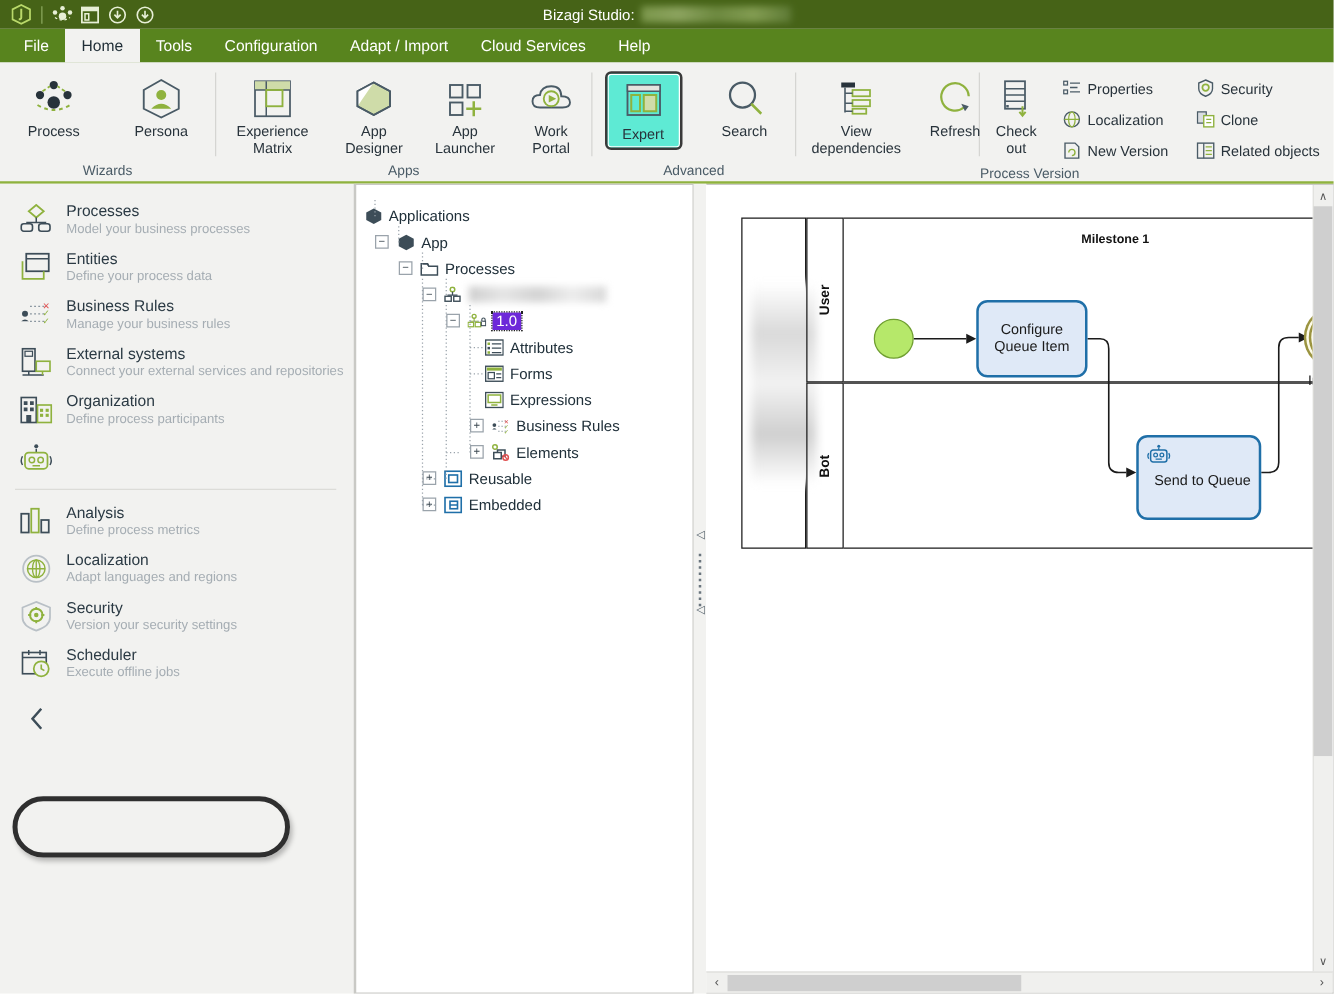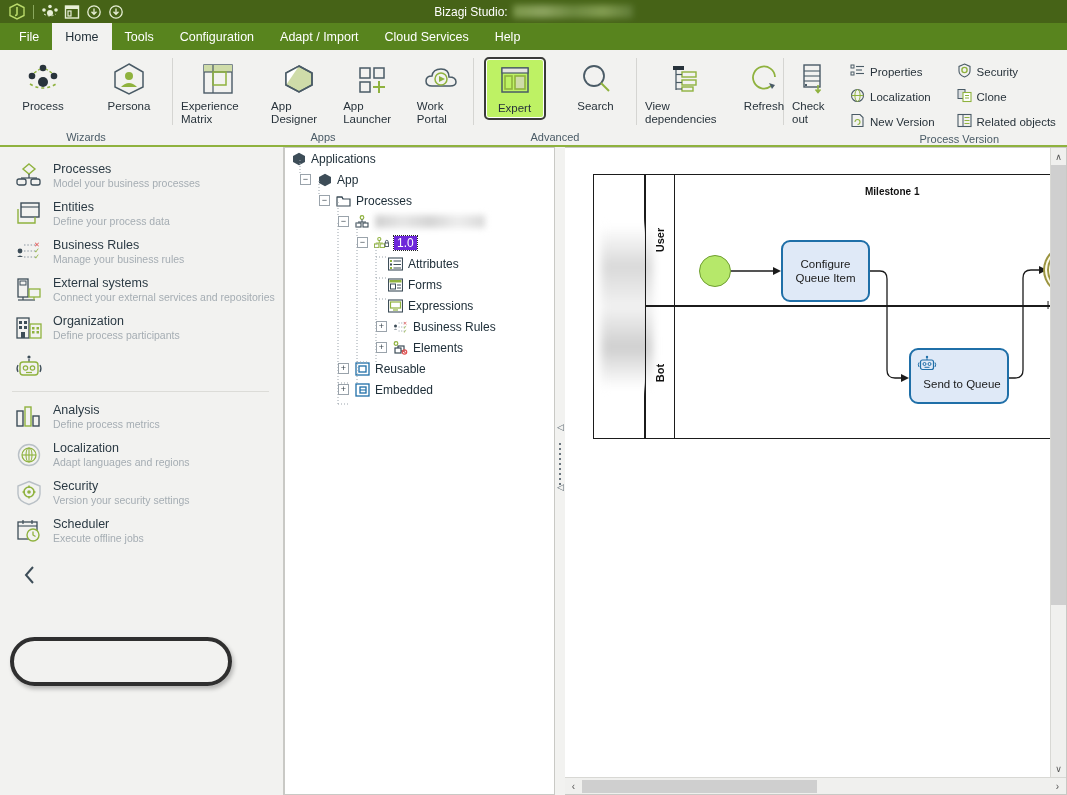--- a/index.html
+++ b/index.html
@@ -48,26 +48,26 @@
   .rgroup{ display:flex; flex-direction:column; position:relative; }
   .rgroup-body{ flex:1; display:flex; align-items:flex-start; padding-top:7px; }
   .rgroup-label{
     height:14px; text-align:center; font-size:11px; color:#4a5b66;
     padding-bottom:2px;
   }
   .rsep{ width:1px; background:#d5d5d2; margin:8px 0 20px 0; }
 
   .bigbtn{
     width:auto; min-width:62px; padding:3px 8px; display:flex; flex-direction:column;
-    align-items:center; cursor:pointer; 
+    align-items:center; cursor:pointer; text-align:center;
   }
   .bigbtn .ico{ height:38px; display:flex; align-items:center; justify-content:center; }
   .bigbtn .lbl{ font-size:11.5px; color:#28333b; line-height:13px; margin-top:2px; }
   .bigbtn.selected{
-    border:2px solid #3a3a3a; border-radius:5px; background:#bef264;
+    border:2px solid #3a3a3a; border-radius:5px; background:#5eead4;
     box-shadow:0 0 0 1px #fff inset;
   }
 
   .smallcol{ display:flex; flex-direction:column; gap:3px; padding-top:4px; }
   .smallbtn{ display:flex; align-items:center; gap:5px; padding:2px 6px 2px 2px; cursor:pointer; }
   .smallbtn .lbl{ font-size:11.5px; color:#28333b; white-space:nowrap; }
 
   
   #bodywrap{ height:648px; display:flex; background:#ffffff; }
 
@@ -420,21 +420,21 @@
                 <rect x="1" y="1.5" width="13" height="12" fill="none" stroke="#4a5b66" stroke-width="1.1"></rect>
                 <line x1="6" y1="1.5" x2="6" y2="13.5" stroke="#4a5b66" stroke-width="1"></line>
                 <line x1="7.5" y1="4.5" x2="12.5" y2="4.5" stroke="#8fb23e" stroke-width="1"></line>
                 <line x1="7.5" y1="7.5" x2="12.5" y2="7.5" stroke="#8fb23e" stroke-width="1"></line>
                 <line x1="7.5" y1="10.5" x2="12.5" y2="10.5" stroke="#8fb23e" stroke-width="1"></line>
               </svg></span>
           <span class="lbl">Related objects</span>
         </div>
       </div>
     </div>
-    <div class="rgroup-label" style="text-align:right;padding-right:68px">Process Version</div>
+    <div class="rgroup-label" style="text-align:left;padding-right:90px">Process Version</div>
   </div>
 </div>
 
 <div id="bodywrap">
 
   <div id="sidebar">
 
     <div class="side-item">
       <div class="side-ico">
         <svg width="28" height="26" viewBox="0 0 28 26">
@@ -612,21 +612,21 @@
     <div id="collapse-left">
       <svg width="16" height="22" viewBox="0 0 16 22">
           <path d="M11 3 L4 11 L11 19" fill="none" stroke="#3d4d58" stroke-width="2"></path>
         </svg>
     </div>
 
     <div id="annot-ring"></div>
   </div>
 
   <div id="treepanel">
-    <div style="padding:0 0 0 6px; position:relative;">
+    <div style="padding:14px 0 0 6px; position:relative;">
 
       <div class="tnode">
         <span class="tspace" style="width:0px"></span>
         <span class="tico">
             <svg width="14" height="14" viewBox="0 0 14 14">
               <polygon points="7,0.8 13,4 13,10 7,13.2 1,10 1,4" fill="#3d4d58"></polygon>
             </svg>
           </span>
         <span class="tlabel">Applications</span>
       </div>
@@ -860,21 +860,21 @@
           <polygon points="336,226 344,230 336,234" fill="#1b1b1b"></polygon>
           <polygon points="474,118 482,122 474,126" fill="#1b1b1b"></polygon>
         </svg>
 
         <div class="start-evt" style="left:134px; top:107px;"></div>
 
         <div class="bpmn-task" style="left:216px; top:92px; width:89px; height:62px;">
           <span>Configure Queue Item</span>
         </div>
 
-        <div class="bpmn-task" style="left:344px; top:200px; width:100px; height:56px; align-items:flex-start; padding-left:6px; justify-content:flex-start; padding-top:5px;">
+        <div class="bpmn-task" style="left:344px; top:200px; width:100px; height:68px; align-items:flex-start; padding-left:6px; justify-content:flex-start; padding-top:5px;">
           <span>
             <svg width="20" height="18" viewBox="0 0 20 18">
                 <circle cx="10" cy="2" r="1.2" fill="#1f6fa8"></circle>
                 <line x1="10" y1="3.2" x2="10" y2="5" stroke="#1f6fa8" stroke-width="1"></line>
                 <rect x="3.5" y="5" width="13" height="9.5" rx="2" fill="none" stroke="#1f6fa8" stroke-width="1.2"></rect>
                 <circle cx="7.5" cy="9" r="1.5" fill="none" stroke="#1f6fa8" stroke-width="1"></circle>
                 <circle cx="12.5" cy="9" r="1.5" fill="none" stroke="#1f6fa8" stroke-width="1"></circle>
                 <line x1="7.5" y1="12.3" x2="12.5" y2="12.3" stroke="#1f6fa8" stroke-width="1"></line>
                 <path d="M2 7.5 Q0.6 9.7 2 12" fill="none" stroke="#1f6fa8" stroke-width="1"></path>
                 <path d="M18 7.5 Q19.4 9.7 18 12" fill="none" stroke="#1f6fa8" stroke-width="1"></path>

